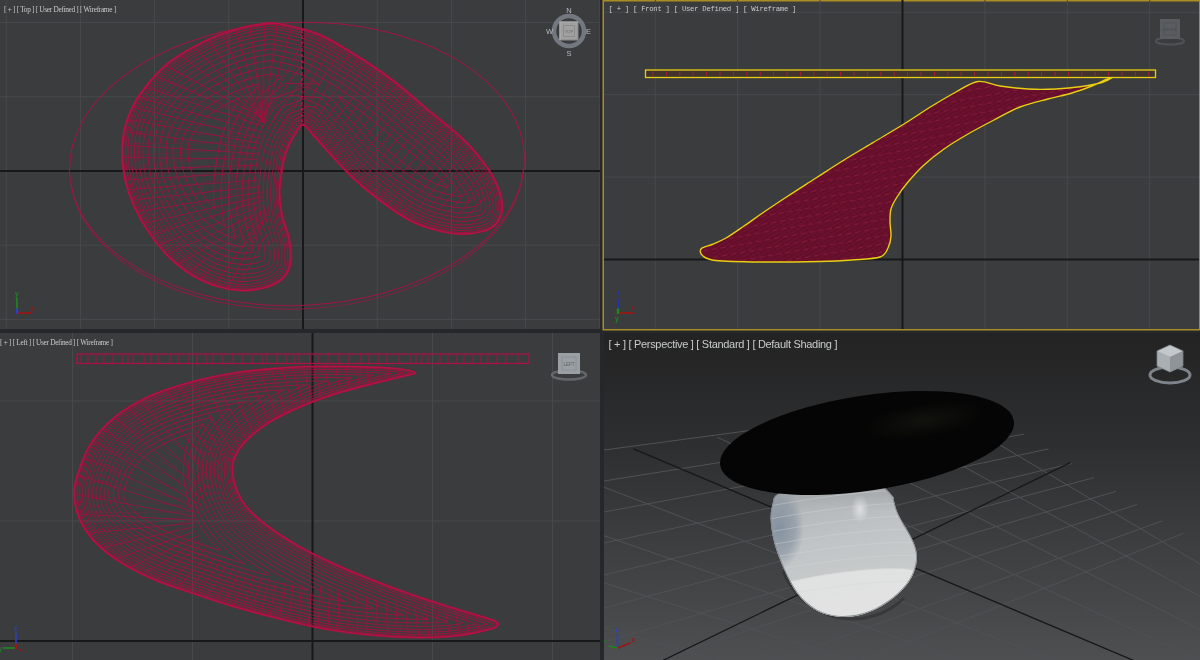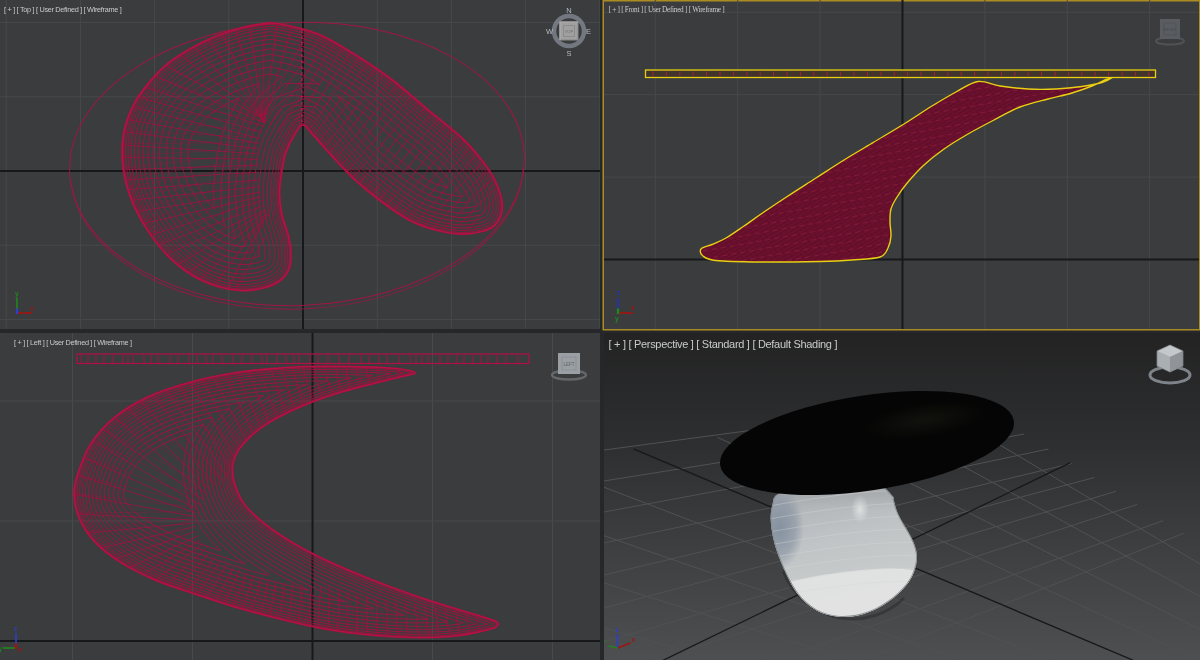--- a/index.html
+++ b/index.html
@@ -623,16 +623,16 @@
         <g transform="translate(566,32)">
           <ellipse cx="0" cy="10" rx="20" ry="8" fill="none" stroke="#959ba2" stroke-width="3" opacity="0.8"></ellipse>
           <path d="M0,-20 L13,-14 L13,1 L0,7 L-13,1 L-13,-14 Z" fill="#9ea3a7"></path>
           <path d="M0,-20 L13,-14 L0,-8 L-13,-14 Z" fill="#c4c8cb"></path>
           <path d="M0,-8 L13,-14 L13,1 L0,7 Z" fill="#8f9498"></path>
           <path d="M0,-8 L-13,-14 L-13,1 L0,7 Z" fill="#aaafb3"></path>
           <path d="M0,-20 L13,-14 L13,1 L0,7 L-13,1 L-13,-14 Z" fill="none" stroke="#7d8286" stroke-width="0.8"></path>
         </g>
       </svg>
     </div>
-<div style="position:absolute;left:4px;top:5px;font-family:Liberation Sans, sans-serif;font-size:7.3px;color:#c9cbcb;letter-spacing:-0.3px;white-space:pre">[ + ] [ Top ] [ User Defined ] [ Wireframe ]</div>
-<div style="position:absolute;left:608.5px;top:5px;font-family:Liberation Serif, serif;font-size:7.3px;color:#c9cbcb;letter-spacing:-0.3px;white-space:pre">[ + ] [ Front ] [ User Defined ] [ Wireframe ]</div>
-<div style="position:absolute;left:14px;top:338px;font-family:Liberation Sans, sans-serif;font-size:7.3px;color:#c9cbcb;letter-spacing:-0.3px;white-space:pre">[ + ] [ Left ] [ User Defined ] [ Wireframe ]</div>
+<div style="position:absolute;left:4px;top:5px;font-family:Liberation Serif, serif;font-size:7.3px;color:#c9cbcb;letter-spacing:-0.3px;white-space:pre">[ + ] [ Top ] [ User Defined ] [ Wireframe ]</div>
+<div style="position:absolute;left:608.5px;top:5px;font-family:Liberation Mono, monospace;font-size:7.3px;color:#c9cbcb;letter-spacing:-0.3px;white-space:pre">[ + ] [ Front ] [ User Defined ] [ Wireframe ]</div>
+<div style="position:absolute;left:0;top:338px;font-family:Liberation Serif, serif;font-size:7.3px;color:#c9cbcb;letter-spacing:-0.3px;white-space:pre">[ + ] [ Left ] [ User Defined ] [ Wireframe ]</div>
 <div style="position:absolute;left:608.5px;top:338px;font-family:'Liberation Sans',sans-serif;font-size:11px;color:#c9cbcb;letter-spacing:-0.3px;white-space:pre">[ + ] [ Perspective ] [ Standard ] [ Default Shading ]</div>
 </div>
 </body></html>

